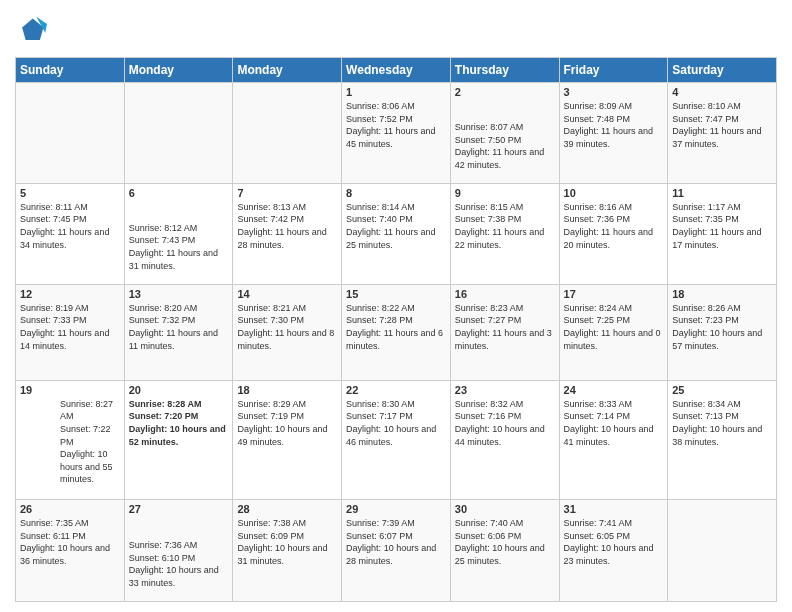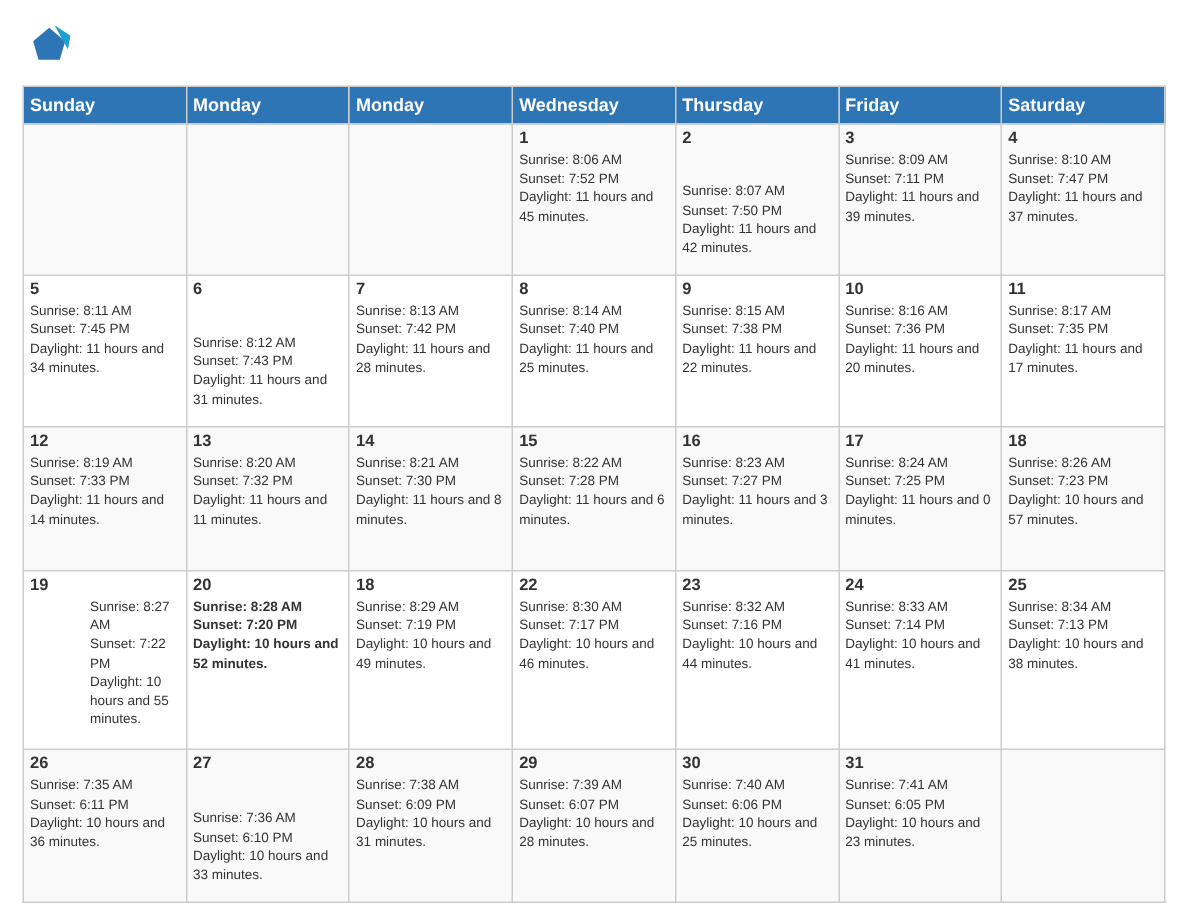--- a/index.html
+++ b/index.html
@@ -142,21 +142,21 @@
           </td>
           <td>
             <div class="day-number">2</div>
             <div class="day-info" style="white-space: pre-line; margin-top: 23px;">Sunrise: 8:07 AM
 Sunset: 7:50 PM
 Daylight: 11 hours and 42 minutes.</div>
           </td>
           <td>
             <div class="day-number">3</div>
             <div class="day-info" style="white-space: pre-line;">Sunrise: 8:09 AM
-Sunset: 7:11 PM
+Sunset: 7:48 PM
 Daylight: 11 hours and 39 minutes.</div>
           </td>
           <td>
             <div class="day-number">4</div>
             <div class="day-info" style="white-space: pre-line;">Sunrise: 8:10 AM
 Sunset: 7:47 PM
 Daylight: 11 hours and 37 minutes.</div>
           </td>
         </tr>
         <tr>
@@ -191,21 +191,21 @@
 Daylight: 11 hours and 22 minutes.</div>
           </td>
           <td>
             <div class="day-number">10</div>
             <div class="day-info" style="white-space: pre-line;">Sunrise: 8:16 AM
 Sunset: 7:36 PM
 Daylight: 11 hours and 20 minutes.</div>
           </td>
           <td>
             <div class="day-number">11</div>
-            <div class="day-info" style="white-space: pre-line;">Sunrise: 8:17 AM
+            <div class="day-info" style="white-space: pre-line;">Sunrise: 1:17 AM
 Sunset: 7:35 PM
 Daylight: 11 hours and 17 minutes.</div>
           </td>
         </tr>
         <tr>
           <td>
             <div class="day-number">12</div>
             <div class="day-info" style="white-space: pre-line;">Sunrise: 8:19 AM
 Sunset: 7:33 PM
 Daylight: 11 hours and 14 minutes.</div>

